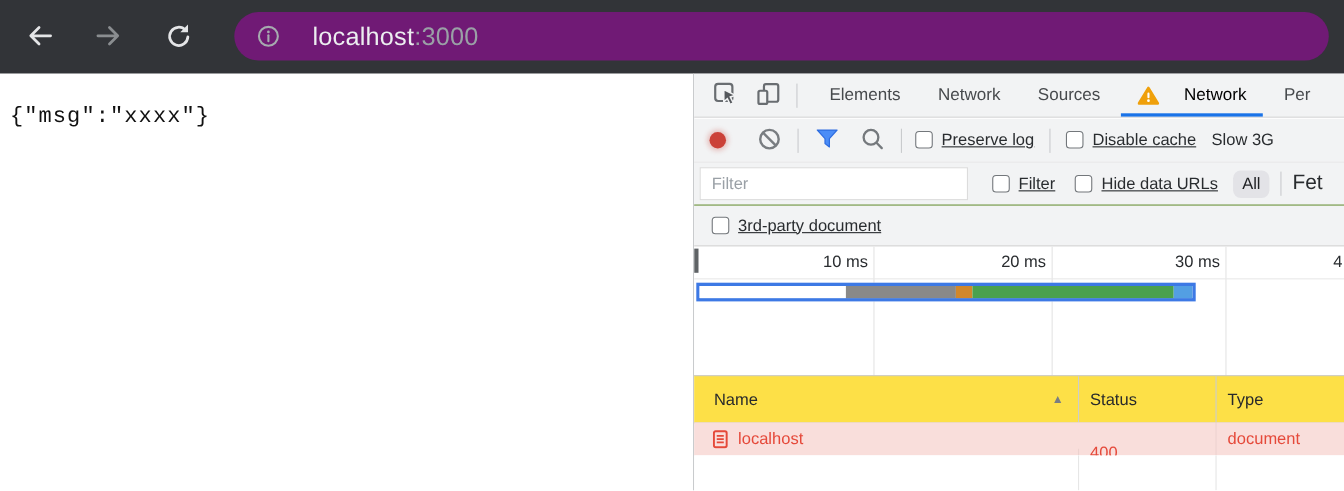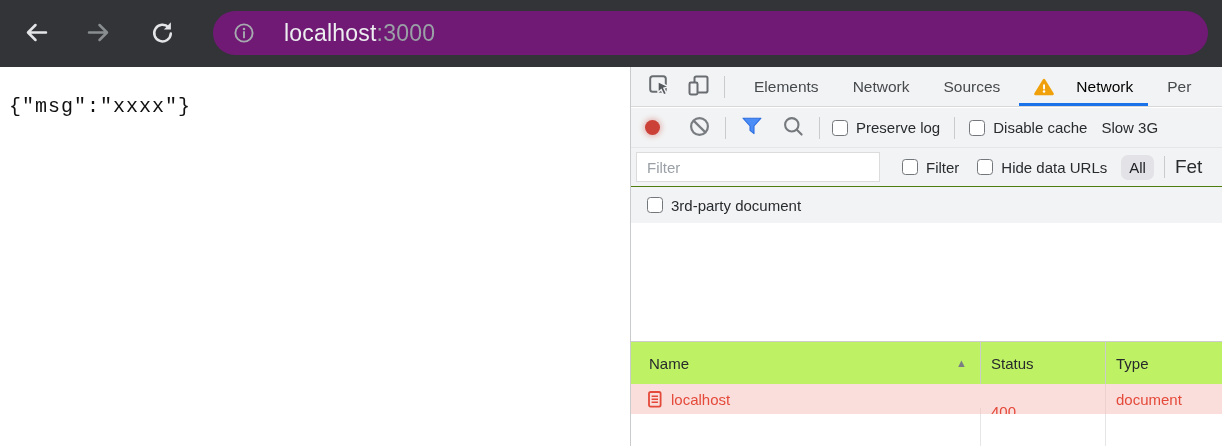--- a/index.html
+++ b/index.html
@@ -39,21 +39,21 @@
             padding:4px 17px; font-size:15.5px; color:#474a4d; cursor:pointer; white-space:nowrap; }
   .dt-tab.active { color:#000000;gap:22px; }
   .dt-tab.active::after { content:""; position:absolute; left:2px; right:2px; bottom:0;
                           height:3px; background:#1a73e8; }
 
   
   .dt-toolbar { top:41px; height:40px; border-bottom:1px solid #e6e6e6; padding-left:14px; }
   .record-dot { width:15px; height:15px; border-radius:50%; background:#cb4138;
                 box-shadow:0 0 5px 2px rgba(203,65,56,.30); border:none; cursor:pointer; flex:none; }
   .tool-gap { width:26px; flex:none; }
-  .cb-label { display:flex; align-items:center; font-size:15px; color:#292c2f; white-space:nowrap; cursor:pointer; }
+  .cb-label { display:flex; align-items:flex-start; font-size:15px; color:#292c2f; white-space:nowrap; cursor:pointer;text-decoration:underline; }
   input[type="checkbox"] { appearance:none; -webkit-appearance:none; width:16px; height:16px;
       border:1.6px solid #73777b; border-radius:3.5px; background:#fff; margin:0 8px 0 0; cursor:pointer; flex:none; }
   .throttle { margin-left:14px; font-size:15px; color:#292c2f; white-space:nowrap; cursor:pointer; }
 
   
   .dt-filterrow { top:81px; height:39px; border-bottom:1px solid #4d7c0f; padding-left:5px; }
   .filter-input { width:244px; height:30px; border:1px solid #dcdcdc; background:#fff;
                   font-size:15px; padding:0 10px; color:#202124; outline:none;
                   font-family:"Liberation Sans",sans-serif; }
   .filter-input::placeholder { color:#9aa0a6; }
@@ -71,21 +71,21 @@
   .gridline { position:absolute; top:0; bottom:0; width:1px; background:#e4e4e4; }
   .tick { position:absolute; top:6px; height:20px; font-size:15px; color:#292c2f;
           text-align:right; white-space:nowrap; }
   .ruler-line { position:absolute; left:0; right:0; top:29px; height:1px; background:#e8e8e8; }
   .ov-handle { position:absolute; left:0; top:2px; width:4px; height:22px; background:#5f6366; }
   .overview-bar { position:absolute; left:2px; top:33px; width:454px; height:17px;
                   border:3px solid #3d79e5; display:flex; background:#fff; }
   .overview-bar .seg { height:100%; flex:none; }
 
   
-  .dt-thead { position:absolute; left:0; top:274px; width:592px; height:44px; background:#bef264;
+  .dt-thead { position:absolute; left:0; top:274px; width:592px; height:44px; background:#fde047;
               border-top:1px solid #cccccc; border-bottom:1px solid #cccccc; font-size:15px; color:#27292b; }
   .th { position:absolute; top:0; bottom:0; display:flex; align-items:center; }
   .th-name   { left:0;   width:349px; padding-left:18px; }
   .th-status { left:349px; width:125px; padding-left:10px; border-left:1px solid #cccccc; }
   .th-type   { left:474px; width:118px; padding-left:10px; border-left:1px solid #cccccc; }
   .sort-tri { position:absolute; right:13px; top:50%; transform:translateY(-50%);
               font-size:11px; color:#7a7e82; }
 
   .dt-reqrow { position:absolute; left:0; top:317px; width:592px; height:30px;
                background:#f9dedb; font-size:15px; color:#e5493a; cursor:pointer; }
@@ -247,20 +247,38 @@
       <span class="fet-cut">Fet</span>
     </div>
 
     <div class="row dt-thirdrow">
       <label class="cb-label">
         <input type="checkbox" style="">
         <span>3rd-party document</span>
       </label>
     </div>
 
+    <div class="dt-timeline">
+      <div class="gridline" style="left:163px"></div>
+      <div class="gridline" style="left:325px"></div>
+      <div class="gridline" style="left:483px"></div>
+      <div class="tick" style="left:0;width:158px">10 ms</div>
+      <div class="tick" style="left:0;width:320px">20 ms</div>
+      <div class="tick" style="left:0;width:478px">30 ms</div>
+      <div class="tick" style="left:581px;width:40px;text-align:left">4</div>
+      <div class="ruler-line"></div>
+      <div class="ov-handle"></div>
+      <div class="overview-bar">
+          <div class="seg" style="width: 133px; background: rgb(255, 255, 255);"></div>
+          <div class="seg" style="width: 100px; background: rgb(137, 137, 137);"></div>
+          <div class="seg" style="width: 15px; background: rgb(209, 135, 43);"></div>
+          <div class="seg" style="width: 183px; background: rgb(74, 161, 78);"></div>
+          <div class="seg" style="width: 17px; background: rgb(83, 159, 227);"></div>
+        </div>
+    </div>
 
     <div class="dt-thead">
       <div class="th th-name">
         <span>Name</span>
         <span class="sort-tri">▲</span>
       </div>
       <div class="th th-status">
         <span>Status</span>
       </div>
       <div class="th th-type">

